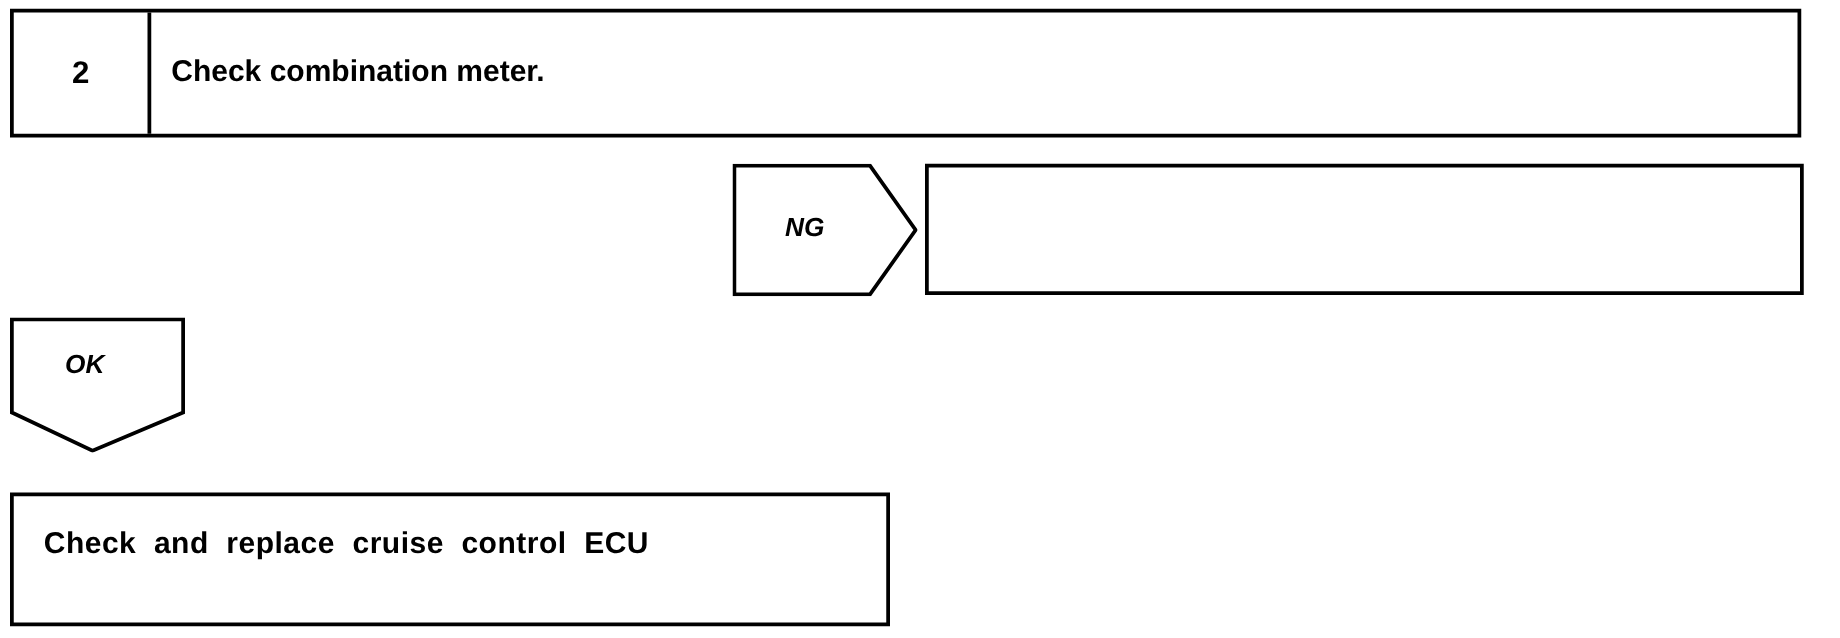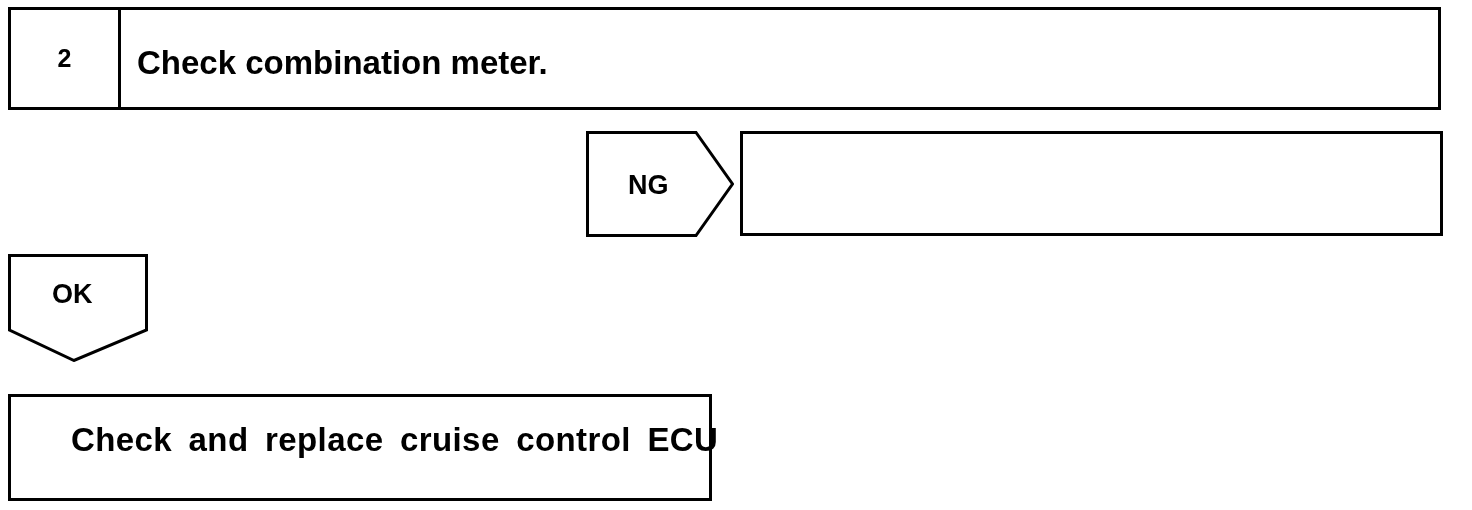--- a/index.html
+++ b/index.html
@@ -38,59 +38,60 @@
   }
   .step-num {
     font-size: 25px;
     font-weight: bold;
     color: #000000;
     line-height: 1;
   }
 
   .box-label {
     position: absolute;
-    font-size: 33px;
+    font-size: 24px;
     font-weight: bold;
     color: #000000;
     white-space: nowrap;
     line-height: 1;
   }
 
   
   .pent-wrap {
     position: absolute;
   }
   .pent-wrap svg {
     display: block;
   }
   .pent-label {
     position: absolute;
-    font-size: 27px;
+    font-size: 21px;
     font-weight: bold;
     color: #000000;
     white-space: nowrap;
     line-height: 1;
+    font-style: italic;
   }
 
   
   #box-step2        { left: 8px;   top: 7px;   width: 1433px; height: 103px; }
   #box-step2 .step-cell { width: 110px; }
   #lbl-step2        { left: 137px; top: 46px; }
 
   #pent-ng          { left: 586px; top: 131px; width: 148px; height: 106px; }
   #lbl-ng           { left: 628px; top: 172px; }
 
   #box-replace      { left: 740px; top: 131px; width: 703px; height: 105px; }
   #lbl-replace      { left: 750px; top: 170px; }
 
   #pent-ok          { left: 8px;   top: 254px; width: 140px; height: 108px; }
   #lbl-ok           { left: 52px;  top: 281px; }
 
   #box-ecu          { left: 8px;   top: 394px; width: 704px; height: 107px; }
-  #lbl-ecu          { left: 35px;  top: 423px; letter-spacing: 0.4px; word-spacing: 7px; margin-left: 36px; }
+  #lbl-ecu          { left: 35px;  top: 423px; letter-spacing: 0.4px; word-spacing: 7px; }
 </style>
 </head>
 <body>
 
 <div id="canvas">
 
   <div class="flow-box" id="box-step2">
     <div class="step-cell">
       <span class="step-num">2</span>
     </div>

